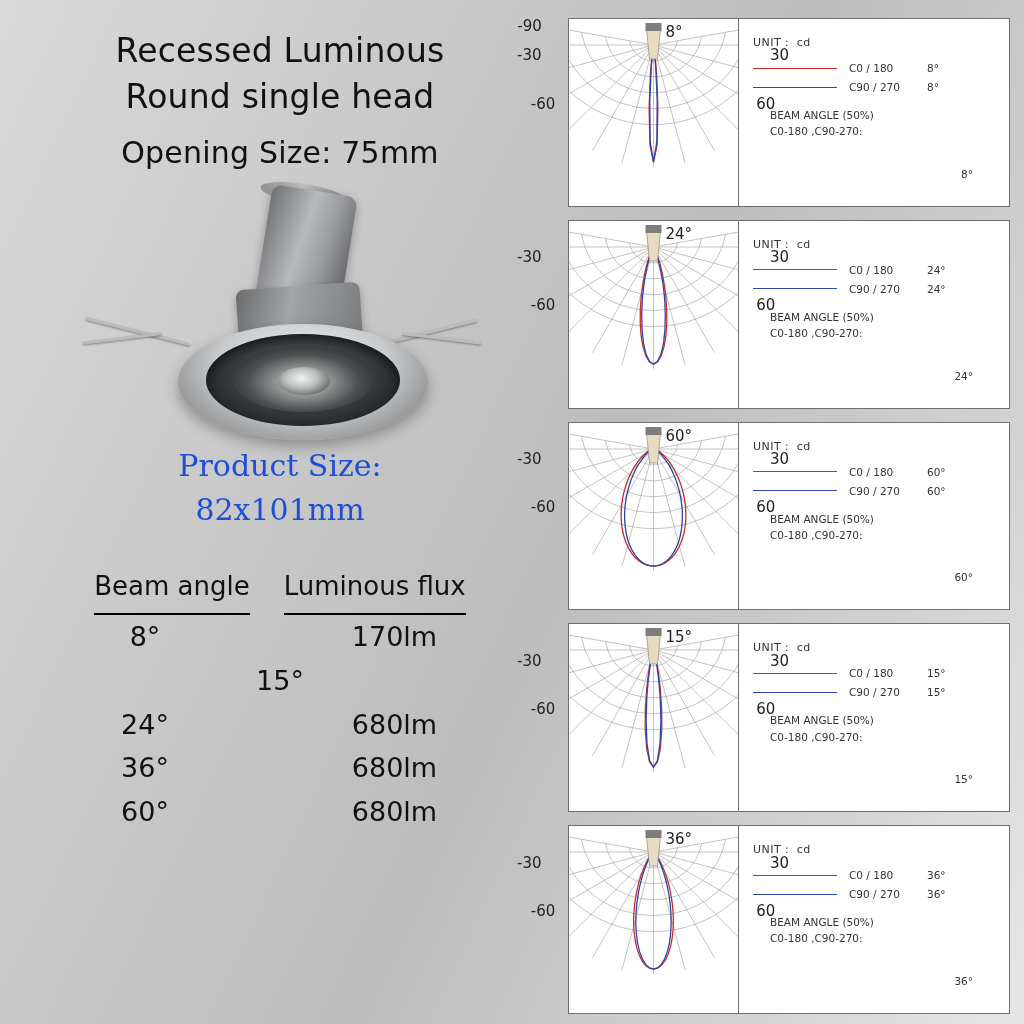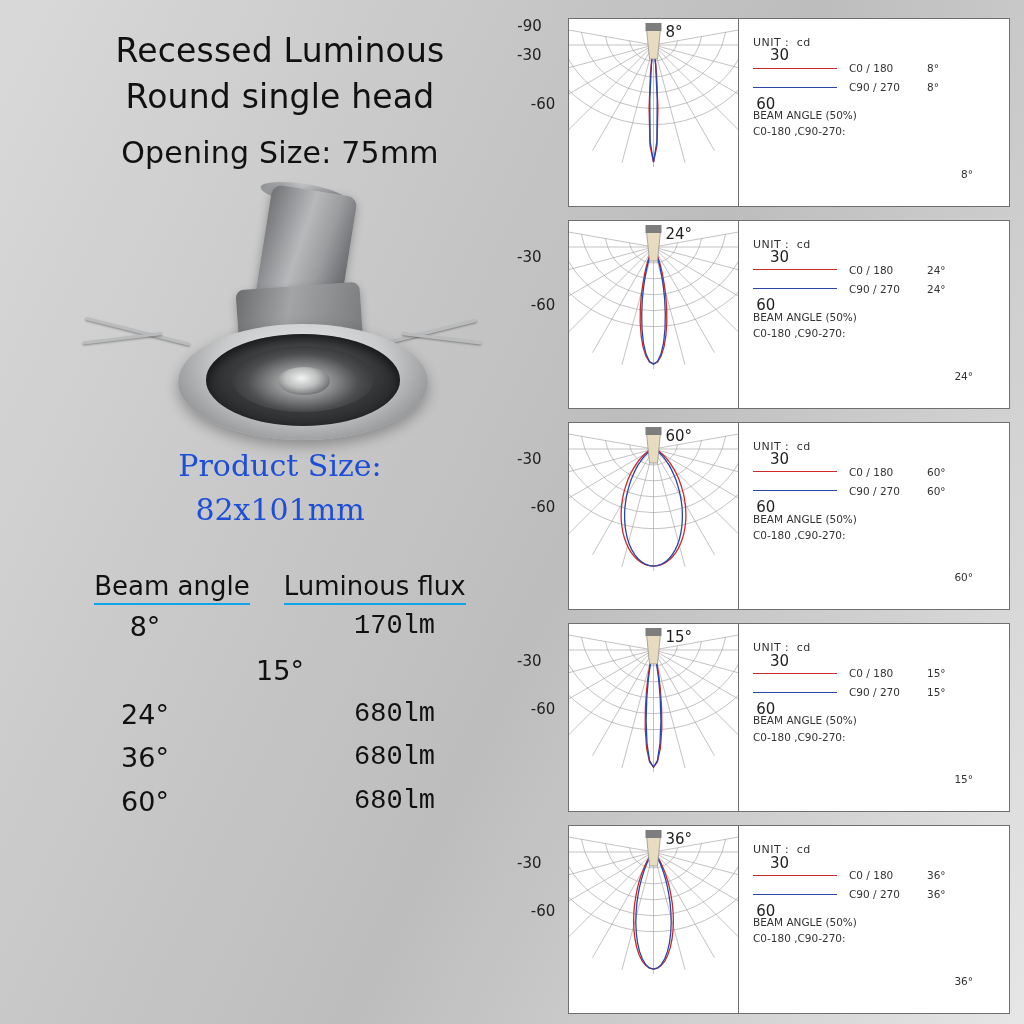--- a/index.html
+++ b/index.html
@@ -128,26 +128,26 @@
 
   
   .flux-table {
     margin: 40px auto 0 auto;
     width: 470px;
     color: #111;
   }
   .flux-head { display: flex; justify-content: center; gap: 34px; }
   .flux-head span {
     font-size: 26px;
-    border-bottom: 2px solid #0ea5e9;
-    padding-bottom: 2px;
+    border-bottom: 2px solid #000000;
+    padding-bottom: 12px;
   }
   .flux-row { display: flex; justify-content: center; gap: 34px; font-size: 27px; line-height: 1.62; }
   .flux-row .c1 { width: 195px; text-align: center; }
-  .flux-row .c2 { width: 236px; text-align: center; font-family: Liberation Mono, monospace; }
+  .flux-row .c2 { width: 236px; text-align: center; }
 
   
   .right {
     width: 464px; height: 100%;
     padding: 18px 14px 10px 8px;
     display: flex; flex-direction: column; gap: 13px;
   }
   .card {
     flex: 1 1 0;
     display: flex;
@@ -166,21 +166,21 @@
     padding: 16px 10px 8px 14px;
     font-size: 10.5px;
     color: #333;
   }
   .legend-unit { font-size: 11px; color: #333; margin-bottom: 12px; letter-spacing: .5px; }
   .legend-row { display: flex; align-items: center; margin-bottom: 7px; }
   .legend-line { width: 84px; height: 0; border-top: 1.6px solid #cc2a2a; margin-right: 12px; }
   .legend-line.blue { border-top-color: #2a46a8; }
   .legend-label { width: 78px; color: #333; }
   .legend-val { color: #333; }
-  .legend-beam { margin-top: 14px; color: #333; line-height: 1.55; }
+  .legend-beam { margin-top: 14px; color: #333; line-height: 1.55; margin-left: 17px; }
   .legend-beam-val { position: absolute; right: 36px; bottom: 26px; color: #333; }
 
   .polar-svg { position: absolute; left: 0; top: 0; }
   .deg-label {
     position: absolute;
     font-size: 15px;
     color: #222;
   }
 </style>
 </head>

